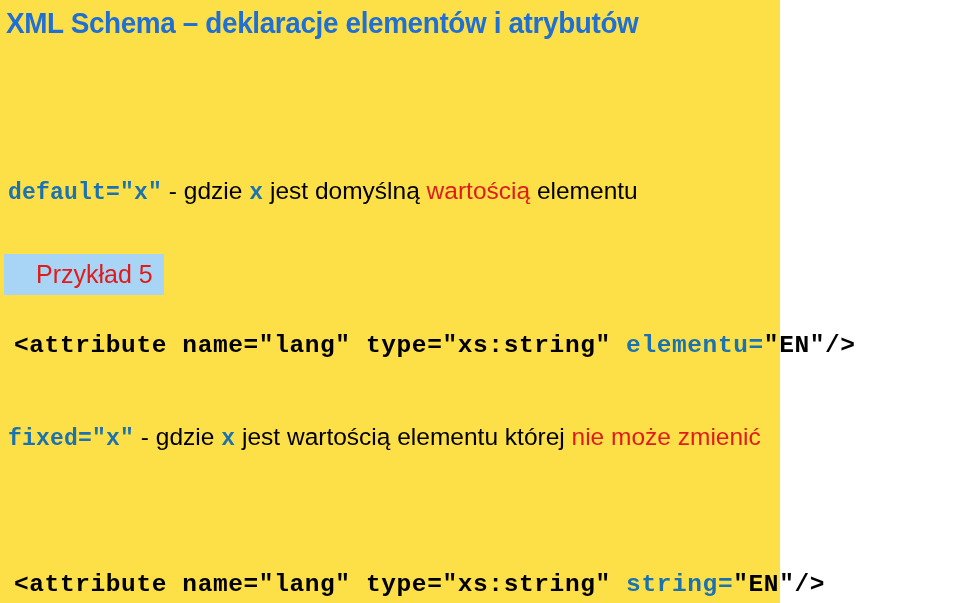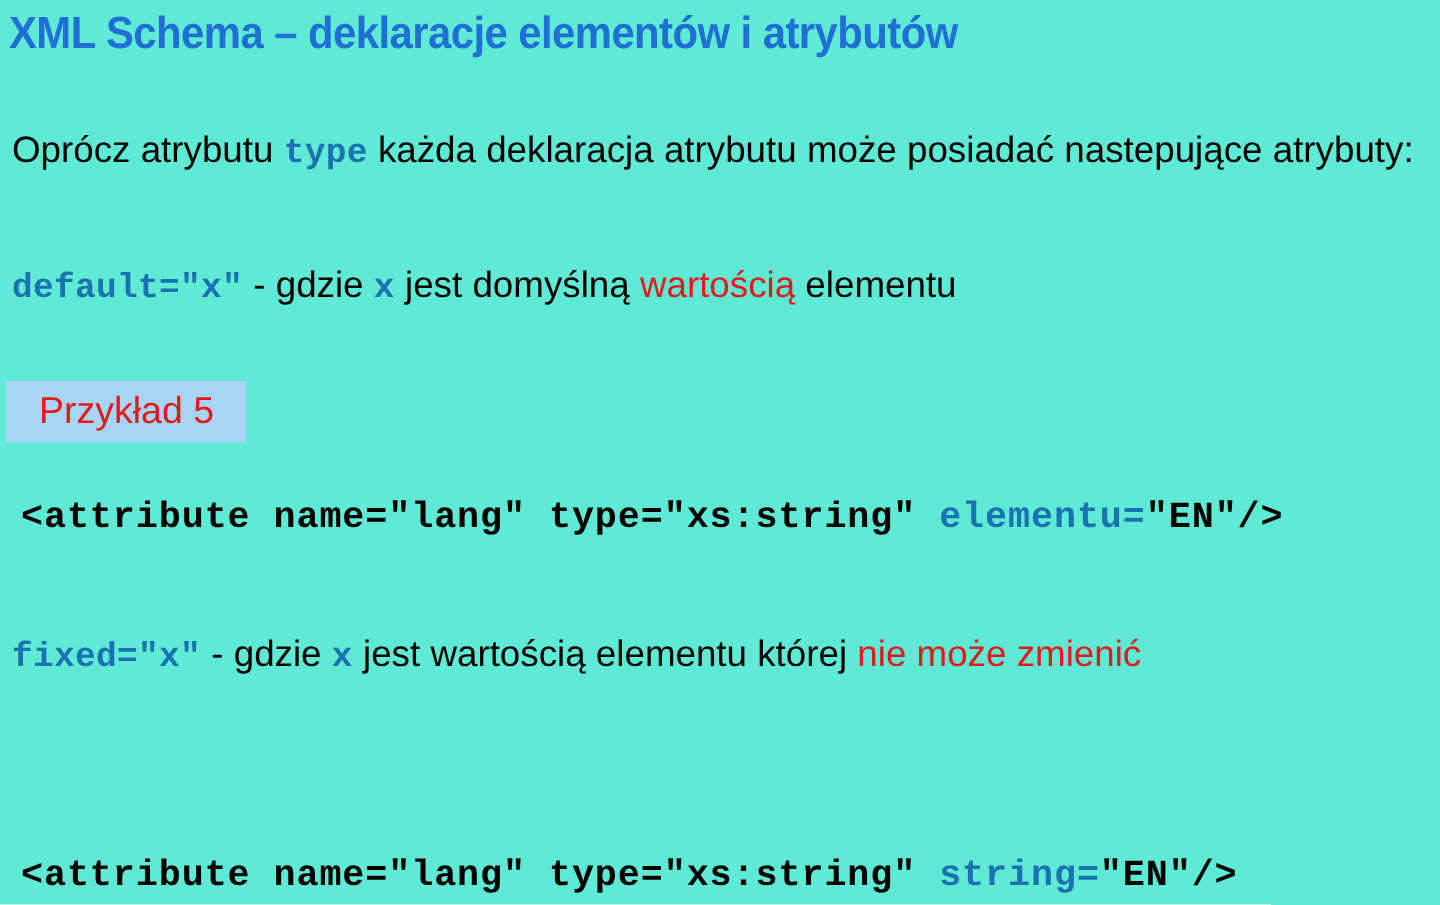--- a/index.html
+++ b/index.html
@@ -10,23 +10,23 @@
   }
   body {
     width: 960px;
     height: 603px;
     overflow: hidden;
     font-family: "Liberation Sans", sans-serif;
     -webkit-font-smoothing: antialiased;
   }
   .slide {
     position: relative;
-    width: 960px;
+    width: 780px;
     height: 603px;
-    background: #5eead4;
+    background: #fde047;
   }
 
   
   .slide-title {
     position: absolute;
     left: 6px;
     top: 6px;
     width: 940px;
     font-family: "Liberation Sans", sans-serif;
     font-weight: bold;
@@ -82,21 +82,21 @@
 
   
   .example-box {
     position: absolute;
     background: #a8d4f5;
     color: #e01b1b;
     font-family: "Liberation Sans", sans-serif;
     font-size: 25px;
     line-height: 41px;
     height: 41px;
-    padding: 0 0 0 22px;
+    padding: 0 0 0 32px;
     box-sizing: border-box;
     white-space: nowrap;
   }
   #example-5 {
     left: 4px;
     top: 254px;
     width: 160px;
   }
   #example-6 {
     left: 13px;
@@ -127,23 +127,20 @@
     top: 570px;
   }
 </style>
 </head>
 <body>
 
 <div class="slide">
 
   <div class="slide-title">XML Schema – deklaracje elementów i atrybutów</div>
 
-  <div class="para justified" id="para-intro">
-    <span>Oprócz atrybutu </span><span class="code">type</span><span> każda deklaracja atrybutu może posiadać nastepujące atrybuty:</span>
-  </div>
 
   <div class="para" id="para-default">
     <span class="code">default="x"</span><span> - gdzie </span><span class="code">x</span><span> jest domyślną </span><span class="red">wartością</span><span> elementu</span>
   </div>
 
   <div class="example-box" id="example-5">Przykład 5</div>
 
   <div class="code-line" id="code-line-1">
     <span>&lt;attribute name="lang" type="xs:string" </span><span class="attr">elementu=</span><span>"EN"/&gt;</span>
   </div>

